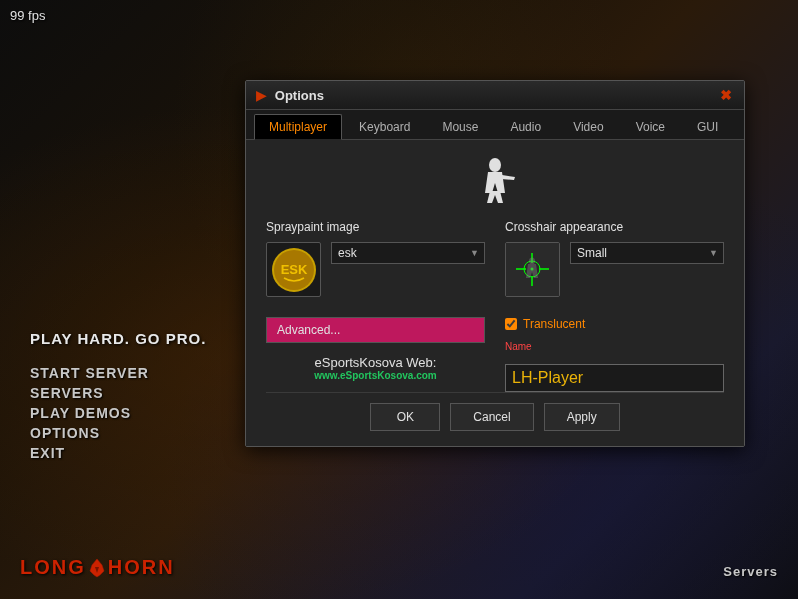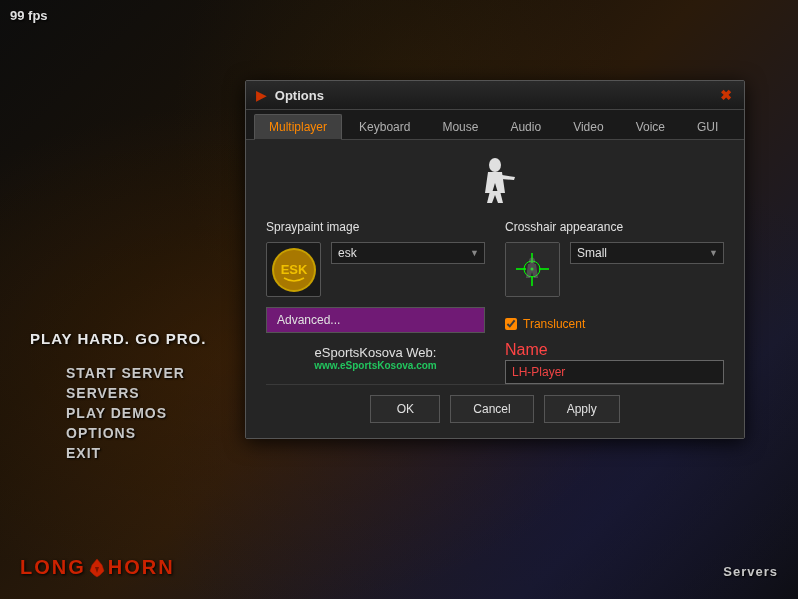--- a/index.html
+++ b/index.html
@@ -27,21 +27,21 @@
         radial-gradient(ellipse at 50% 20%, rgba(60,40,10,0.3) 0%, transparent 40%);
     }
 
     
     .fps-counter {
       position: absolute;
       top: 8px;
       left: 10px;
       color: #e0e0e0;
       font-size: 13px;
-      font-weight: bold;
+      font-weight: normal;
       z-index: 10;
       text-shadow: 1px 1px 2px #000;
     }
 
     
     .sidebar {
       position: absolute;
       left: 30px;
       top: 330px;
       z-index: 10;
@@ -59,21 +59,20 @@
       flex-direction: column;
       gap: 4px;
     }
     .sidebar-item {
       color: #c8c8c8;
       font-size: 14px;
       font-weight: bold;
       letter-spacing: 1px;
       text-shadow: 1px 1px 2px #000;
       cursor: pointer;
-      margin-left: 36px;
     }
 
     
     .bottom-logo {
       position: absolute;
       bottom: 20px;
       left: 20px;
       color: #cc2200;
       font-size: 20px;
       font-weight: bold;
@@ -162,21 +161,21 @@
       font-size: 12px;
       color: #b0b0b0;
       cursor: pointer;
       border: 1px solid transparent;
       border-bottom: none;
       border-radius: 2px 2px 0 0;
       background: transparent;
     }
     .tab.active {
       color: #ff8800;
-      background: #404040;
+      background: #000000;
       border-color: #555;
       border-bottom: 1px solid #252525;
       margin-bottom: -1px;
     }
 
     
     .dialog-content {
       padding: 15px 20px;
       background: #252525;
     }
@@ -303,28 +302,29 @@
       height: 12px;
       accent-color: #ff8800;
     }
     .checkbox-label {
       color: #ff8800;
       font-size: 12px;
     }
 
     
     .advanced-btn {
-      background: #701a75;
+      background: #be185d;
       border: 1px solid #555;
       color: #e0e0e0;
       font-size: 12px;
       padding: 5px 10px;
       width: 100%;
       text-align: left;
       cursor: pointer;
+      margin-top: 10px;
     }
 
     
     .website-info {
       margin-top: 12px;
       text-align: center;
     }
     .website-label {
       color: #e0e0e0;
       font-size: 13px;
@@ -334,29 +334,29 @@
       font-size: 10px;
       font-weight: bold;
     }
 
     
     .name-section {
       margin-top: 10px;
     }
     .name-label {
       color: #ff4444;
-      font-size: 16px;
-      margin-bottom: 1px;
+      font-size: 10px;
+      margin-bottom: 12px;
     }
     .name-input {
       width: 100%;
       background: #1a1a1a;
       border: 1px solid #666;
-      color: #ef4444;
-      font-size: 12px;
+      color: #eab308;
+      font-size: 16px;
       padding: 4px 6px;
       outline: none;
     }
 
     
     .action-buttons {
       display: flex;
       justify-content: center;
       gap: 10px;
       margin-top: 0;

